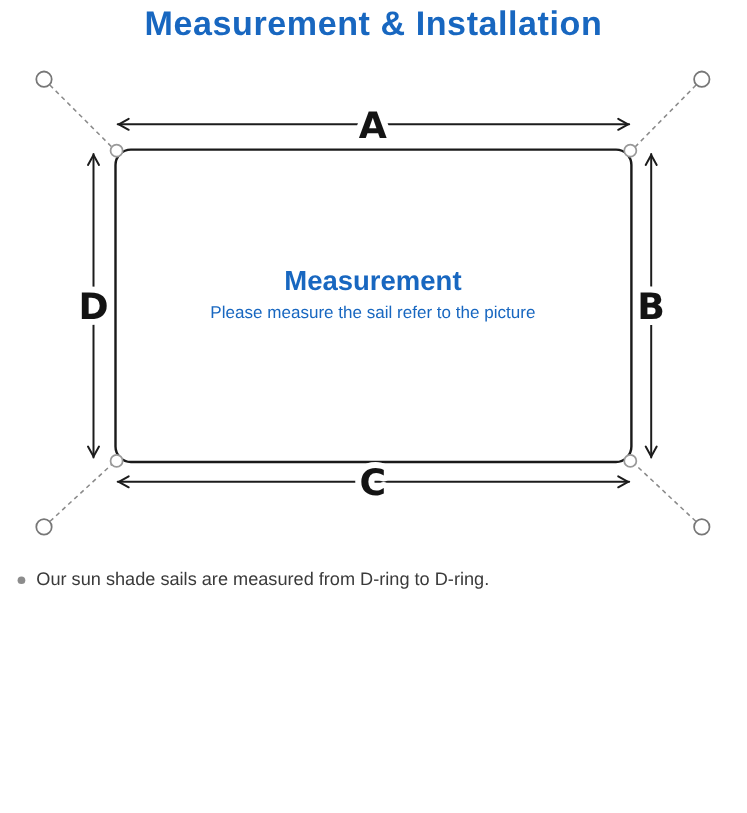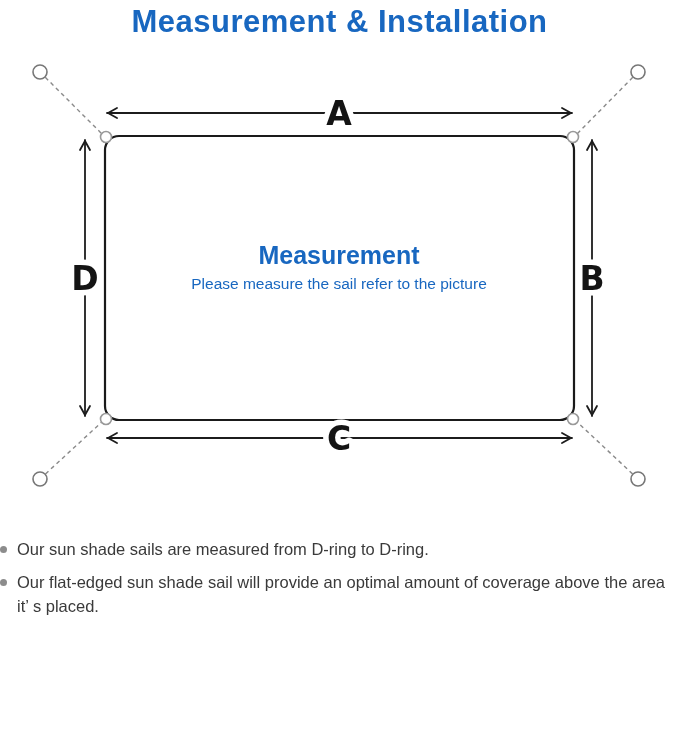--- a/index.html
+++ b/index.html
@@ -44,22 +44,22 @@
   }
   .center-sub {
     font-family: "Liberation Sans", sans-serif;
     font-size: 15.5px;
     fill: #1867c0;
     text-anchor: middle;
   }
 
   .notes {
     list-style: none;
-    margin-top: 30px;
-    padding: 0 14px 0 0;
+    margin-top: 8px;
+    padding: 0 14px 0 16px;
   }
   .note-item {
     display: flex;
     align-items: flex-start;
     gap: 10px;
     margin-bottom: 9px;
   }
   .dot {
     width: 7px; height: 7px;
     border-radius: 50%;
@@ -143,19 +143,15 @@
       <text class="center-title" x="339" y="208">Measurement</text>
       <text class="center-sub" x="339" y="233">Please measure the sail refer to the picture</text>
     </svg>
   </div>
 
   <ul class="notes">
     <li class="note-item">
       <span class="dot"></span>
       <span class="note-text">Our sun shade sails are measured from D-ring to D-ring.</span>
     </li>
-    <li class="note-item">
-      <span class="dot"></span>
-      <span class="note-text">Our flat-edged sun shade sail will provide an optimal amount of coverage above the area it’ s placed.</span>
-    </li>
   </ul>
 
 </div>
 
 </body></html>

